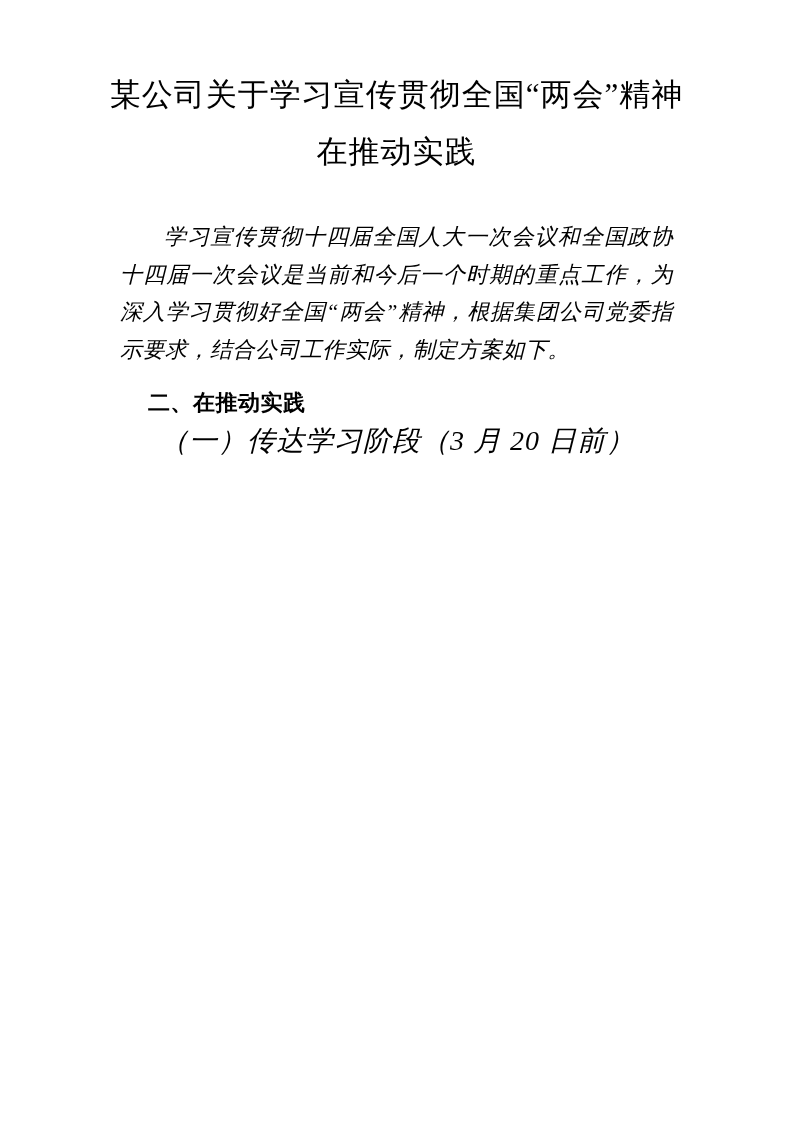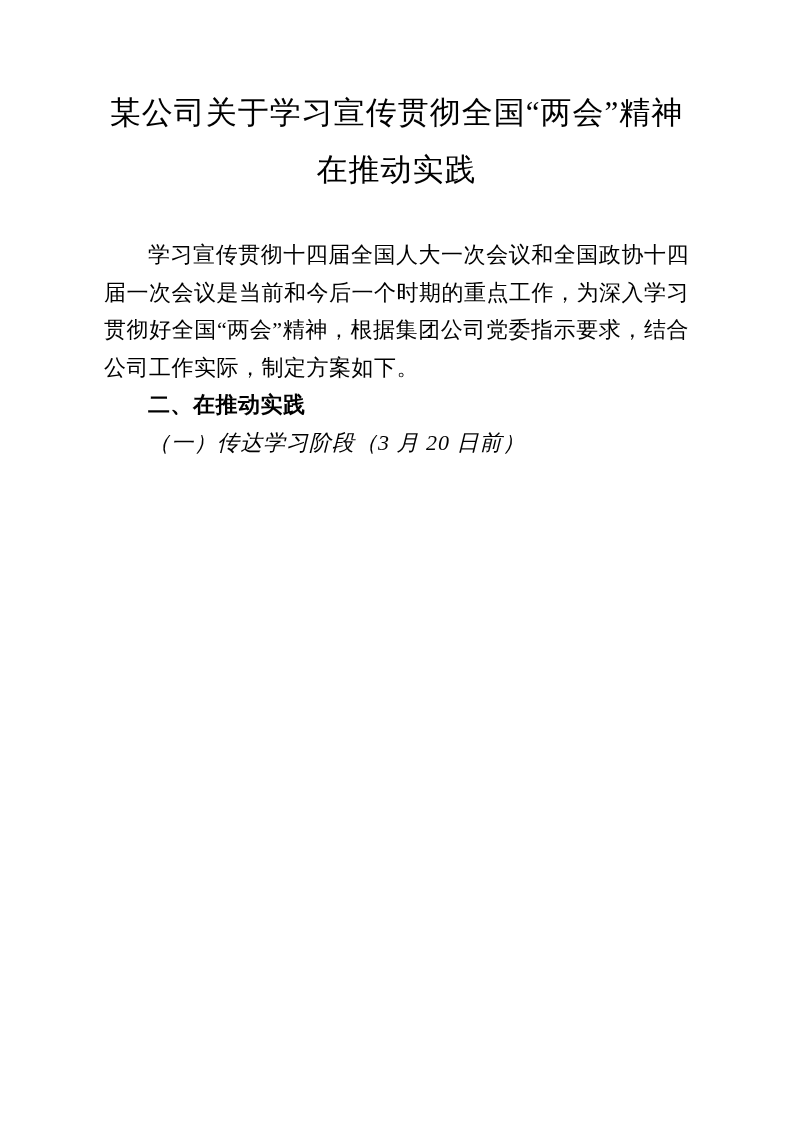--- a/index.html
+++ b/index.html
@@ -13,53 +13,54 @@
     height: 1122px;
     margin: 0 auto;
     background: #ffffff;
     color: #000000;
     overflow: hidden;
     font-family: "Liberation Serif", "DejaVu Serif", serif;
   }
   .content {
     width: 585px;
     margin: 0 auto;
-    padding-top: 84px;
+    padding-top: 66px;
   }
   .doc-title {
     font-family: "Liberation Serif", "DejaVu Serif", serif;
     font-size: 31px;
     line-height: 57px;
     font-weight: 400;
     text-align: center;
     letter-spacing: 1px;
     margin: 0 0 38px 0;
   }
   .para {
     font-size: 22px;
     line-height: 37.5px;
     letter-spacing: 0.5px;
-    margin: 0;
+    margin: 16px;
     text-align: justify;
     text-indent: 2em;
     word-break: break-all;
+    font-style: italic;
   }
   .heading {
     font-family: "Liberation Sans", "DejaVu Sans", sans-serif;
     font-weight: 700;
     font-size: 22px;
     line-height: 37.5px;
     letter-spacing: 0.5px;
     margin: 0;
     text-indent: 2em;
   }
   .kaiti {
     font-style: italic;
     font-weight: 400;
-    font-size: 22px;
+    font-size: 28px;
     line-height: 37.5px;
     letter-spacing: 1px;
     margin: 0;
     text-indent: 2em;
   }
   .lead-bold {
     font-weight: 700;
   }
 </style>
 </head>

